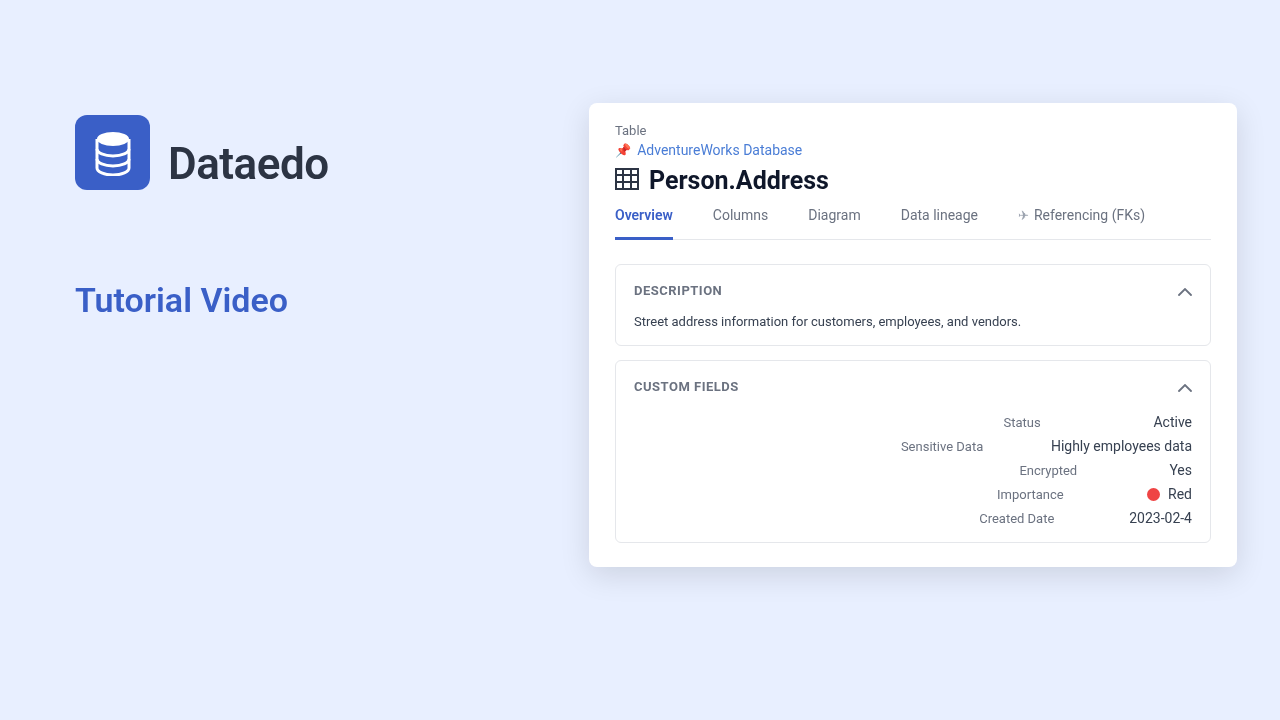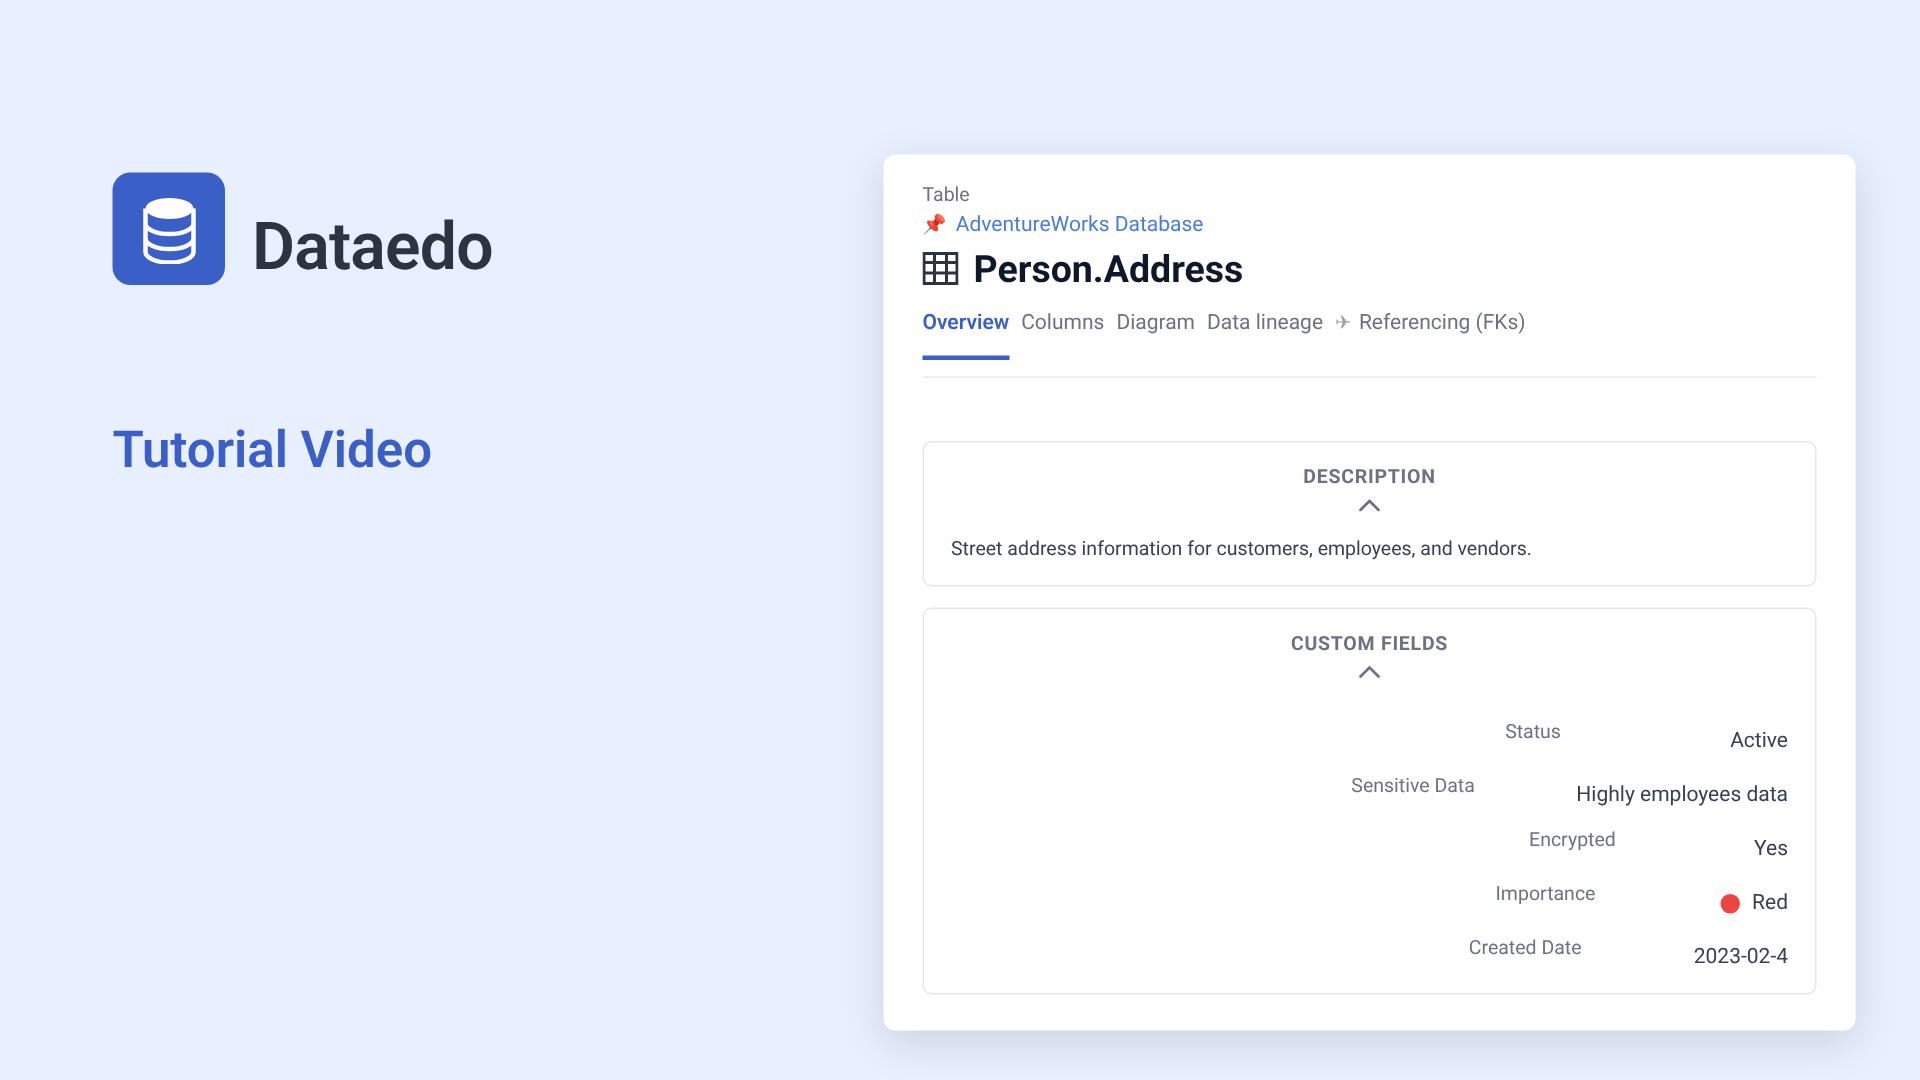--- a/index.html
+++ b/index.html
@@ -85,24 +85,24 @@
   margin-bottom: 12px;
 }
 .table-icon svg { width: 24px; height: 22px; }
 .object-name {
   font-size: 25px;
   font-weight: 700;
   color: #0f172a;
 }
 .tabs {
   display: flex;
-  gap: 8px;
+  gap: 40px;
   border-bottom: 1px solid #e5e7eb;
-  margin-bottom: 42px;
-  padding-bottom: 12px;
+  margin-bottom: 24px;
+  padding-bottom: 0;
 }
 .tab {
   font-size: 14px;
   color: #6b7280;
   padding-bottom: 14px;
   cursor: pointer;
   display: flex;
   align-items: center;
   gap: 5px;
   border-bottom: 3px solid transparent;
@@ -118,21 +118,20 @@
   border: 1px solid #e5e7eb;
   border-radius: 6px;
   padding: 16px 18px;
   margin-bottom: 14px;
 }
 .card-header {
   display: flex;
   justify-content: space-between;
   align-items: center;
   margin-bottom: 14px;
-  flex-direction: column;
 }
 .card-header.no-margin { margin-bottom: 0; }
 .card-title {
   font-size: 13px;
   font-weight: 700;
   color: #6b7280;
   letter-spacing: 0.5px;
 }
 .chevron { color: #6b7280; cursor: pointer; }
 .desc-text {
@@ -150,21 +149,20 @@
   width: 150px;
   font-size: 13px;
   color: #6b7280;
 }
 .field-value {
   font-size: 14px;
   color: #374151;
   display: flex;
   align-items: center;
   gap: 8px;
-  margin-top: 12px;
 }
 .dot-red {
   width: 13px;
   height: 13px;
   border-radius: 50%;
   background: #ef4444;
   display: inline-block;
 }
 .cf-body { margin-top: 18px; }
 </style>

